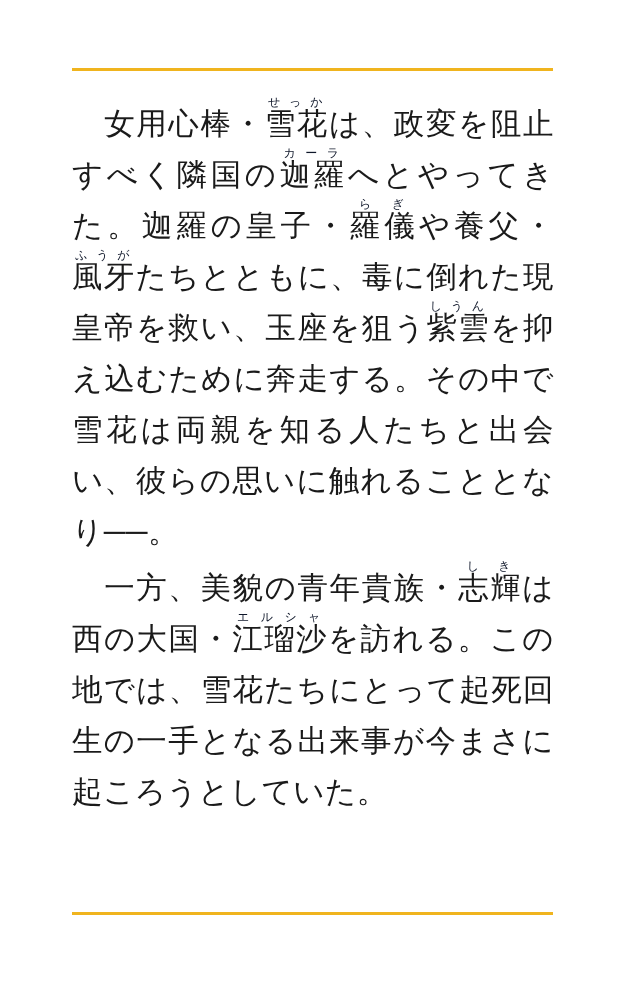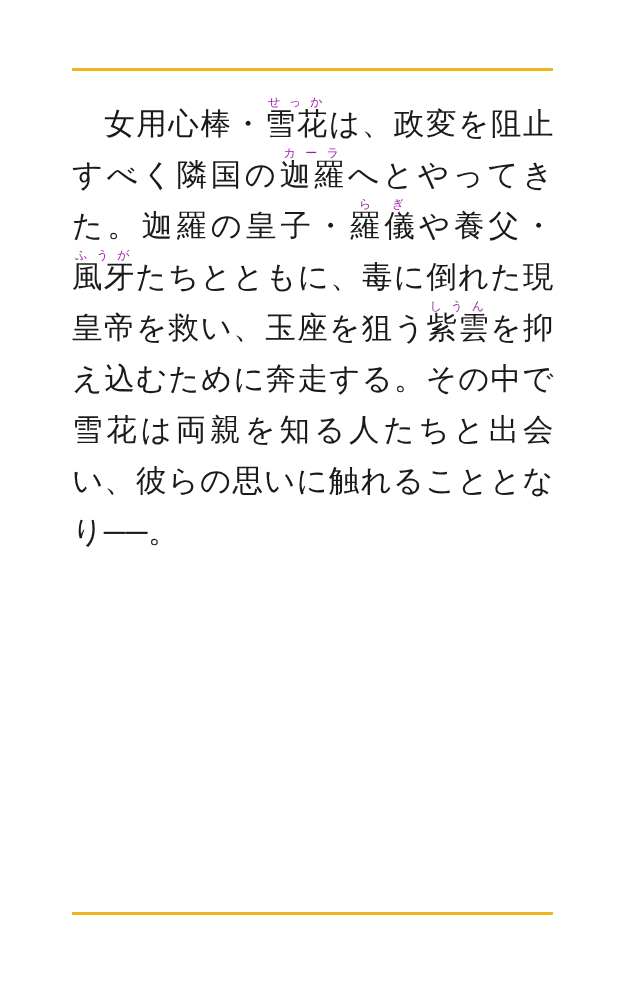--- a/index.html
+++ b/index.html
@@ -51,34 +51,35 @@
   }
   
   ruby {
     ruby-position: over;
   }
   rt {
     font-size: 12px;
     line-height: 1.05;
     letter-spacing: 2px;
     font-weight: 500;
-    color: #a21caf;
+    color: #0f172a;
     transform: translateY(2px);
   }
 </style>
 </head>
 <body>
 
 <div class="page">
 
   <div class="rule rule-top"></div>
 
   <div class="blurb">
 
     <p class="para indent">女用心棒・<ruby>雪花<rt>せっか</rt></ruby>は、政変を阻止すべく隣国の<ruby>迦羅<rt>カーラ</rt></ruby>へとやってきた。迦羅の皇子・<ruby>羅儀<rt>らぎ</rt></ruby>や養父・<ruby>風牙<rt>ふうが</rt></ruby>たちとともに、毒に倒れた現皇帝を救い、玉座を狙う<ruby>紫雲<rt>しうん</rt></ruby>を抑え込むために奔走する。その中で雪花は両親を知る人たちと出会い、彼らの思いに触れることとなり──。</p>
 
+    <p class="para indent">一方、美貌の青年貴族・<ruby>志輝<rt>しき</rt></ruby>は西の大国・<ruby>江瑠沙<rt>エルシャ</rt></ruby>を訪れる。この地では、雪花たちにとって起死回生の一手となる出来事が今まさに起ころうとしていた。</p>
 
 
   </div>
 
   <div class="rule rule-bottom"></div>
 
 </div>
 
 </body></html>

